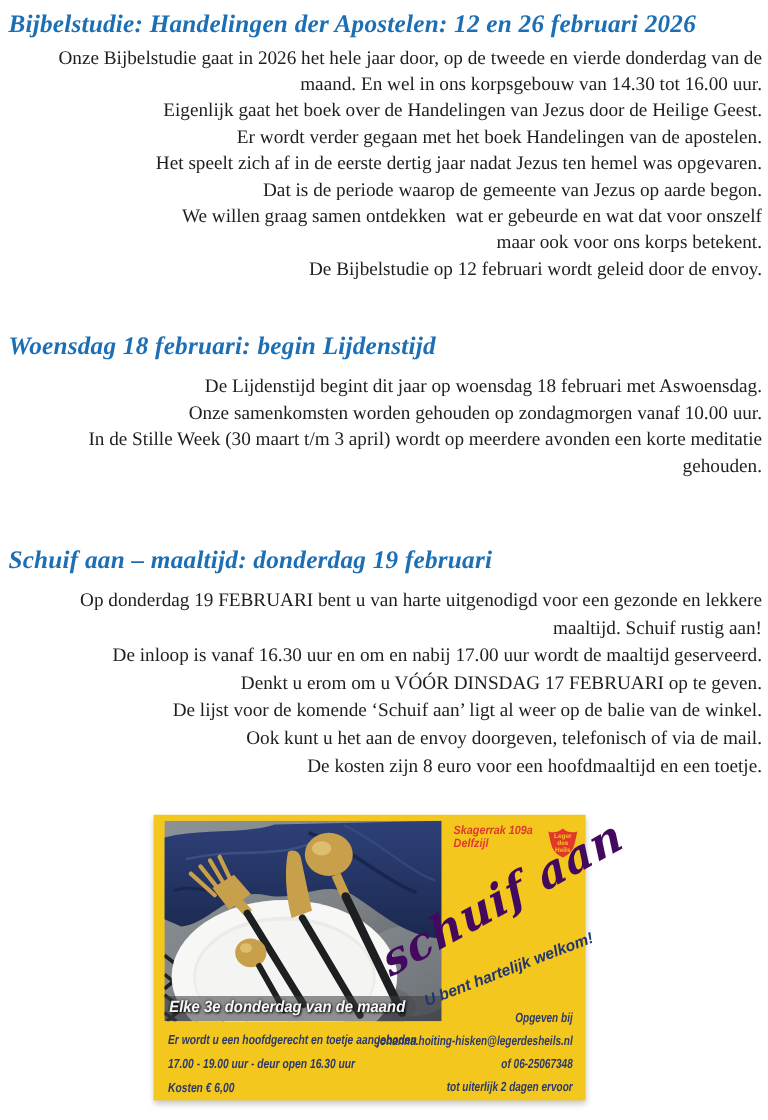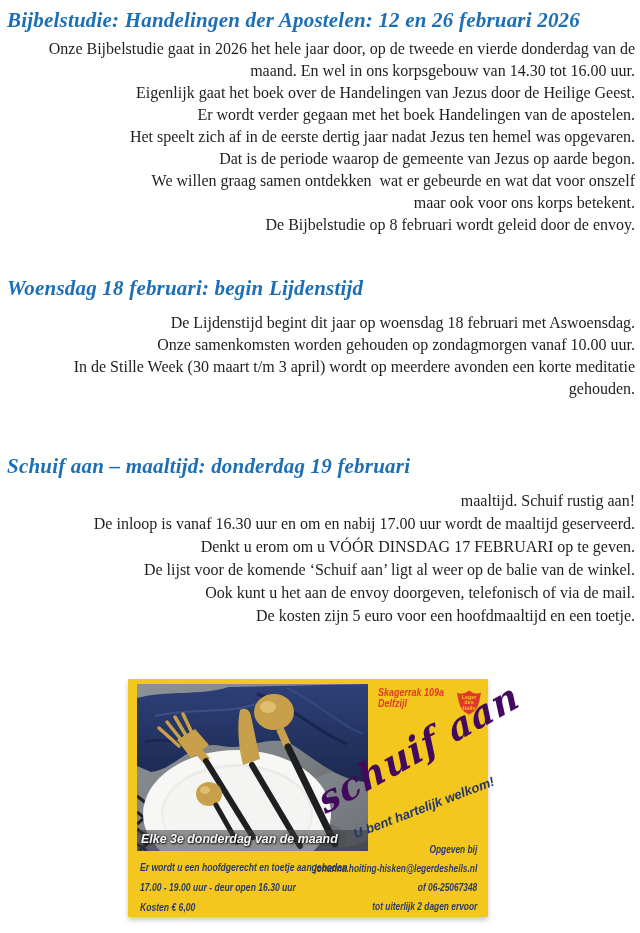--- a/index.html
+++ b/index.html
@@ -70,39 +70,40 @@
   <h2 class="h" style="top:7px">Bijbelstudie: Handelingen der Apostelen: 12 en 26 februari 2026</h2>
   <div class="para" style="top:38px">
     <div class="line">Onze Bijbelstudie gaat in 2026 het hele jaar door, op de tweede en vierde donderdag van de</div>
     <div class="line">maand. En wel in ons korpsgebouw van 14.30 tot 16.00 uur.</div>
     <div class="line">Eigenlijk gaat het boek over de Handelingen van Jezus door de Heilige Geest.</div>
     <div class="line">Er wordt verder gegaan met het boek Handelingen van de apostelen.</div>
     <div class="line">Het speelt zich af in de eerste dertig jaar nadat Jezus ten hemel was opgevaren.</div>
     <div class="line">Dat is de periode waarop de gemeente van Jezus op aarde begon.</div>
     <div class="line">We willen graag samen ontdekken  wat er gebeurde en wat dat voor onszelf</div>
     <div class="line">maar ook voor ons korps betekent.</div>
-    <div class="line">De Bijbelstudie op 8 februari wordt geleid door de envoy.</div>
+    <div class="line">De Bijbelstudie op 12 februari wordt geleid door de envoy.</div>
   </div>
 
   <h2 class="h" style="top:275px">Woensdag 18 februari: begin Lijdenstijd</h2>
   <div class="para" style="top:312px">
     <div class="line">De Lijdenstijd begint dit jaar op woensdag 18 februari met Aswoensdag.</div>
     <div class="line">Onze samenkomsten worden gehouden op zondagmorgen vanaf 10.00 uur.</div>
     <div class="line">In de Stille Week (30 maart t/m 3 april) wordt op meerdere avonden een korte meditatie</div>
     <div class="line">gehouden.</div>
   </div>
 
   <h2 class="h" style="top:453px">Schuif aan – maaltijd: donderdag 19 februari</h2>
   <div class="para para3" style="top:489px">
+    <div class="line">Op donderdag 19 FEBRUARI bent u van harte uitgenodigd voor een gezonde en lekkere</div>
     <div class="line">maaltijd. Schuif rustig aan!</div>
     <div class="line">De inloop is vanaf 16.30 uur en om en nabij 17.00 uur wordt de maaltijd geserveerd.</div>
     <div class="line">Denkt u erom om u VÓÓR DINSDAG 17 FEBRUARI op te geven.</div>
     <div class="line">De lijst voor de komende ‘Schuif aan’ ligt al weer op de balie van de winkel.</div>
     <div class="line">Ook kunt u het aan de envoy doorgeven, telefonisch of via de mail.</div>
-    <div class="line">De kosten zijn 5 euro voor een hoofdmaaltijd en een toetje.</div>
+    <div class="line">De kosten zijn 8 euro voor een hoofdmaaltijd en een toetje.</div>
   </div>
 
   <div class="flyer">
 
     <div class="photo">
       <svg viewBox="0 0 231 167" width="231" height="167" xmlns="http://www.w3.org/2000/svg">
         <defs>
           <linearGradient id="stone" x1="0" y1="0" x2="1" y2="1">
             <stop offset="0" stop-color="#8d9297"></stop>
             <stop offset="0.55" stop-color="#7c8186"></stop>

